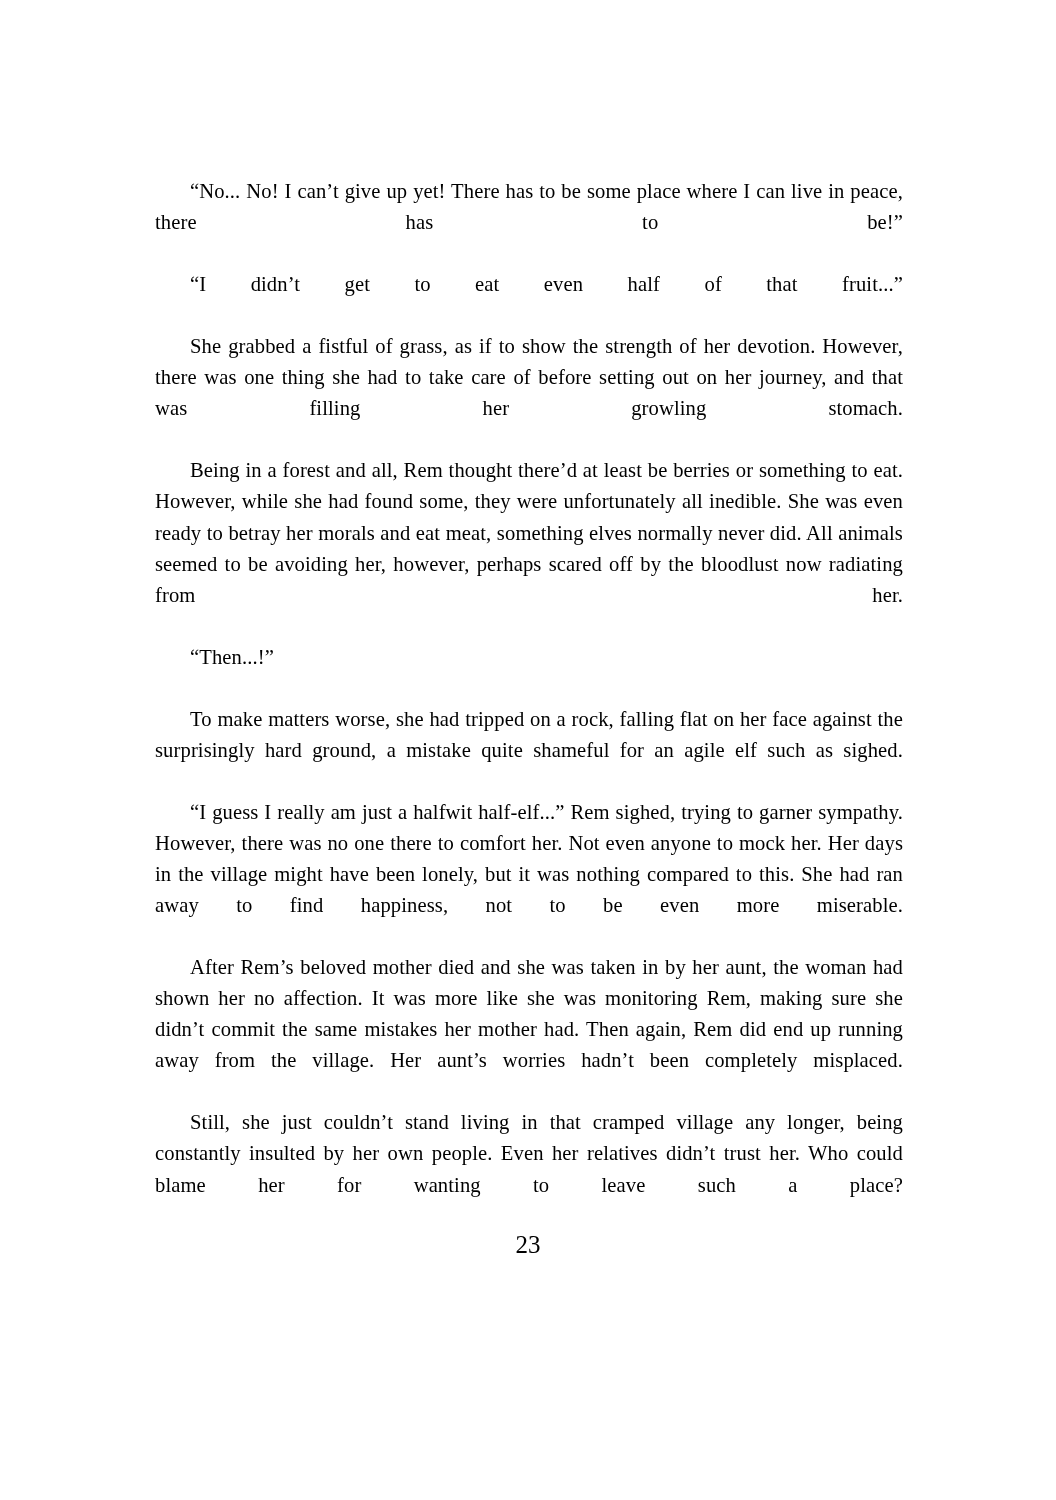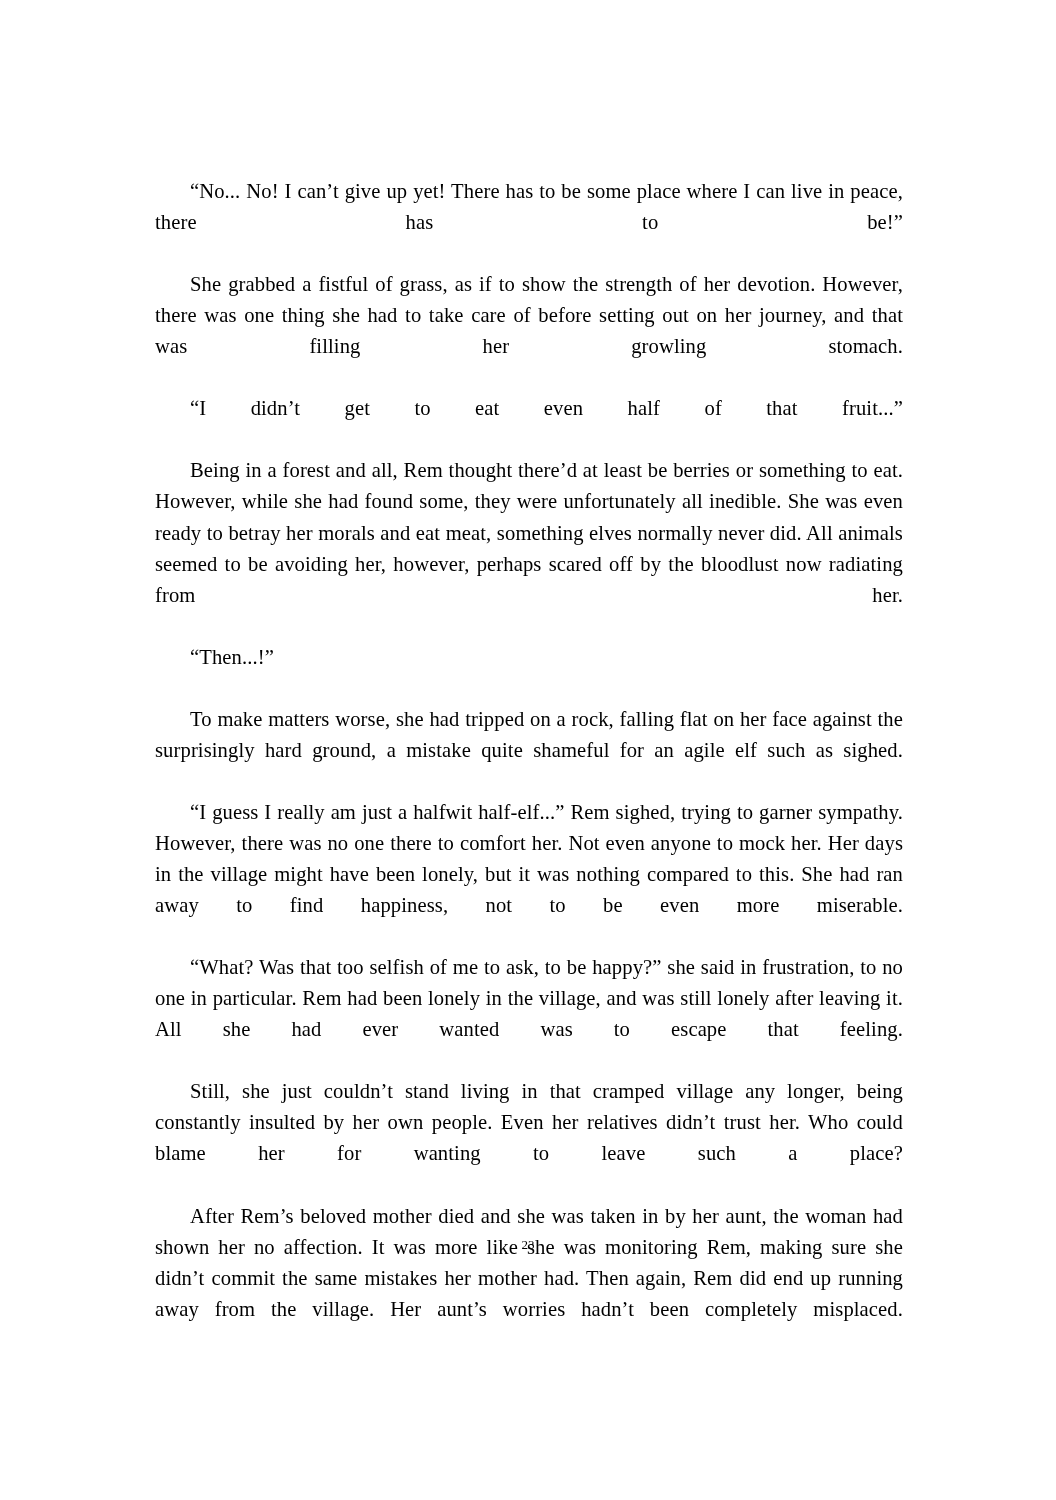--- a/index.html
+++ b/index.html
@@ -53,38 +53,37 @@
     display: inline-block;
     width: 100%;
   }
 
   .page-number {
     position: absolute;
     left: 0;
     top: 1232px;
     width: 1056px;
     text-align: center;
-    font-size: 13px;
+    font-size: 25px;
     line-height: 26px;
     font-family: "Liberation Serif", "DejaVu Serif", serif;
   }
 </style>
 </head>
 <body>
 
 <div class="page">
 
   <div class="text-block">
     <p class="para">“No... No! I can’t give up yet! There has to be some place where I can live in peace, there has to be!”</p>
+    <p class="para">“I didn’t get to eat even half of that fruit...”</p>
     <p class="para">She grabbed a fistful of grass, as if to show the strength of her devotion.  However, there was one thing she had to take care of before setting out on her journey, and that was filling her growling stomach.</p>
-    <p class="para">“I didn’t get to eat even half of that fruit...”</p>
     <p class="para">Being in a forest and all, Rem thought there’d at least be berries or something to eat.  However, while she had found some, they were unfortunately all inedible.  She was even ready to betray her morals and eat meat, something elves normally never did.  All animals seemed to be avoiding her, however, perhaps scared off by the bloodlust now radiating from her.</p>
     <p class="para">“Then...!”</p>
     <p class="para">To make matters worse, she had tripped on a rock, falling flat on her face against the surprisingly hard ground, a mistake quite shameful for an agile elf such as sighed.</p>
     <p class="para">“I guess I really am just a halfwit half-elf...” Rem sighed, trying to garner sympathy.  However, there was no one there to comfort her. Not even anyone to mock her. Her days in the village might have been lonely, but it was nothing compared to this.  She had ran away to find happiness, not to be even more miserable.</p>
-    <p class="para">“What? Was that too selfish of me to ask, to be happy?” she said in frustration, to no one in particular.  Rem had been lonely in the village, and was still lonely after leaving it.  All she had ever wanted was to escape that feeling.</p>
+    <p class="para">After Rem’s beloved mother died and she was taken in by her aunt, the woman had shown her no affection. It was more like she was monitoring Rem, making sure she didn’t commit the same mistakes her mother had.  Then again, Rem did end up running away from the village. Her aunt’s worries hadn’t been completely misplaced.</p>
     <p class="para">Still, she just couldn’t stand living in that cramped village any longer, being constantly insulted by her own people.  Even her relatives didn’t trust her. Who could blame her for wanting to leave such a place?</p>
-    <p class="para">After Rem’s beloved mother died and she was taken in by her aunt, the woman had shown her no affection. It was more like she was monitoring Rem, making sure she didn’t commit the same mistakes her mother had.  Then again, Rem did end up running away from the village. Her aunt’s worries hadn’t been completely misplaced.</p>
   </div>
 
   <div class="page-number">23</div>
 
 </div>
 
 </body></html>

